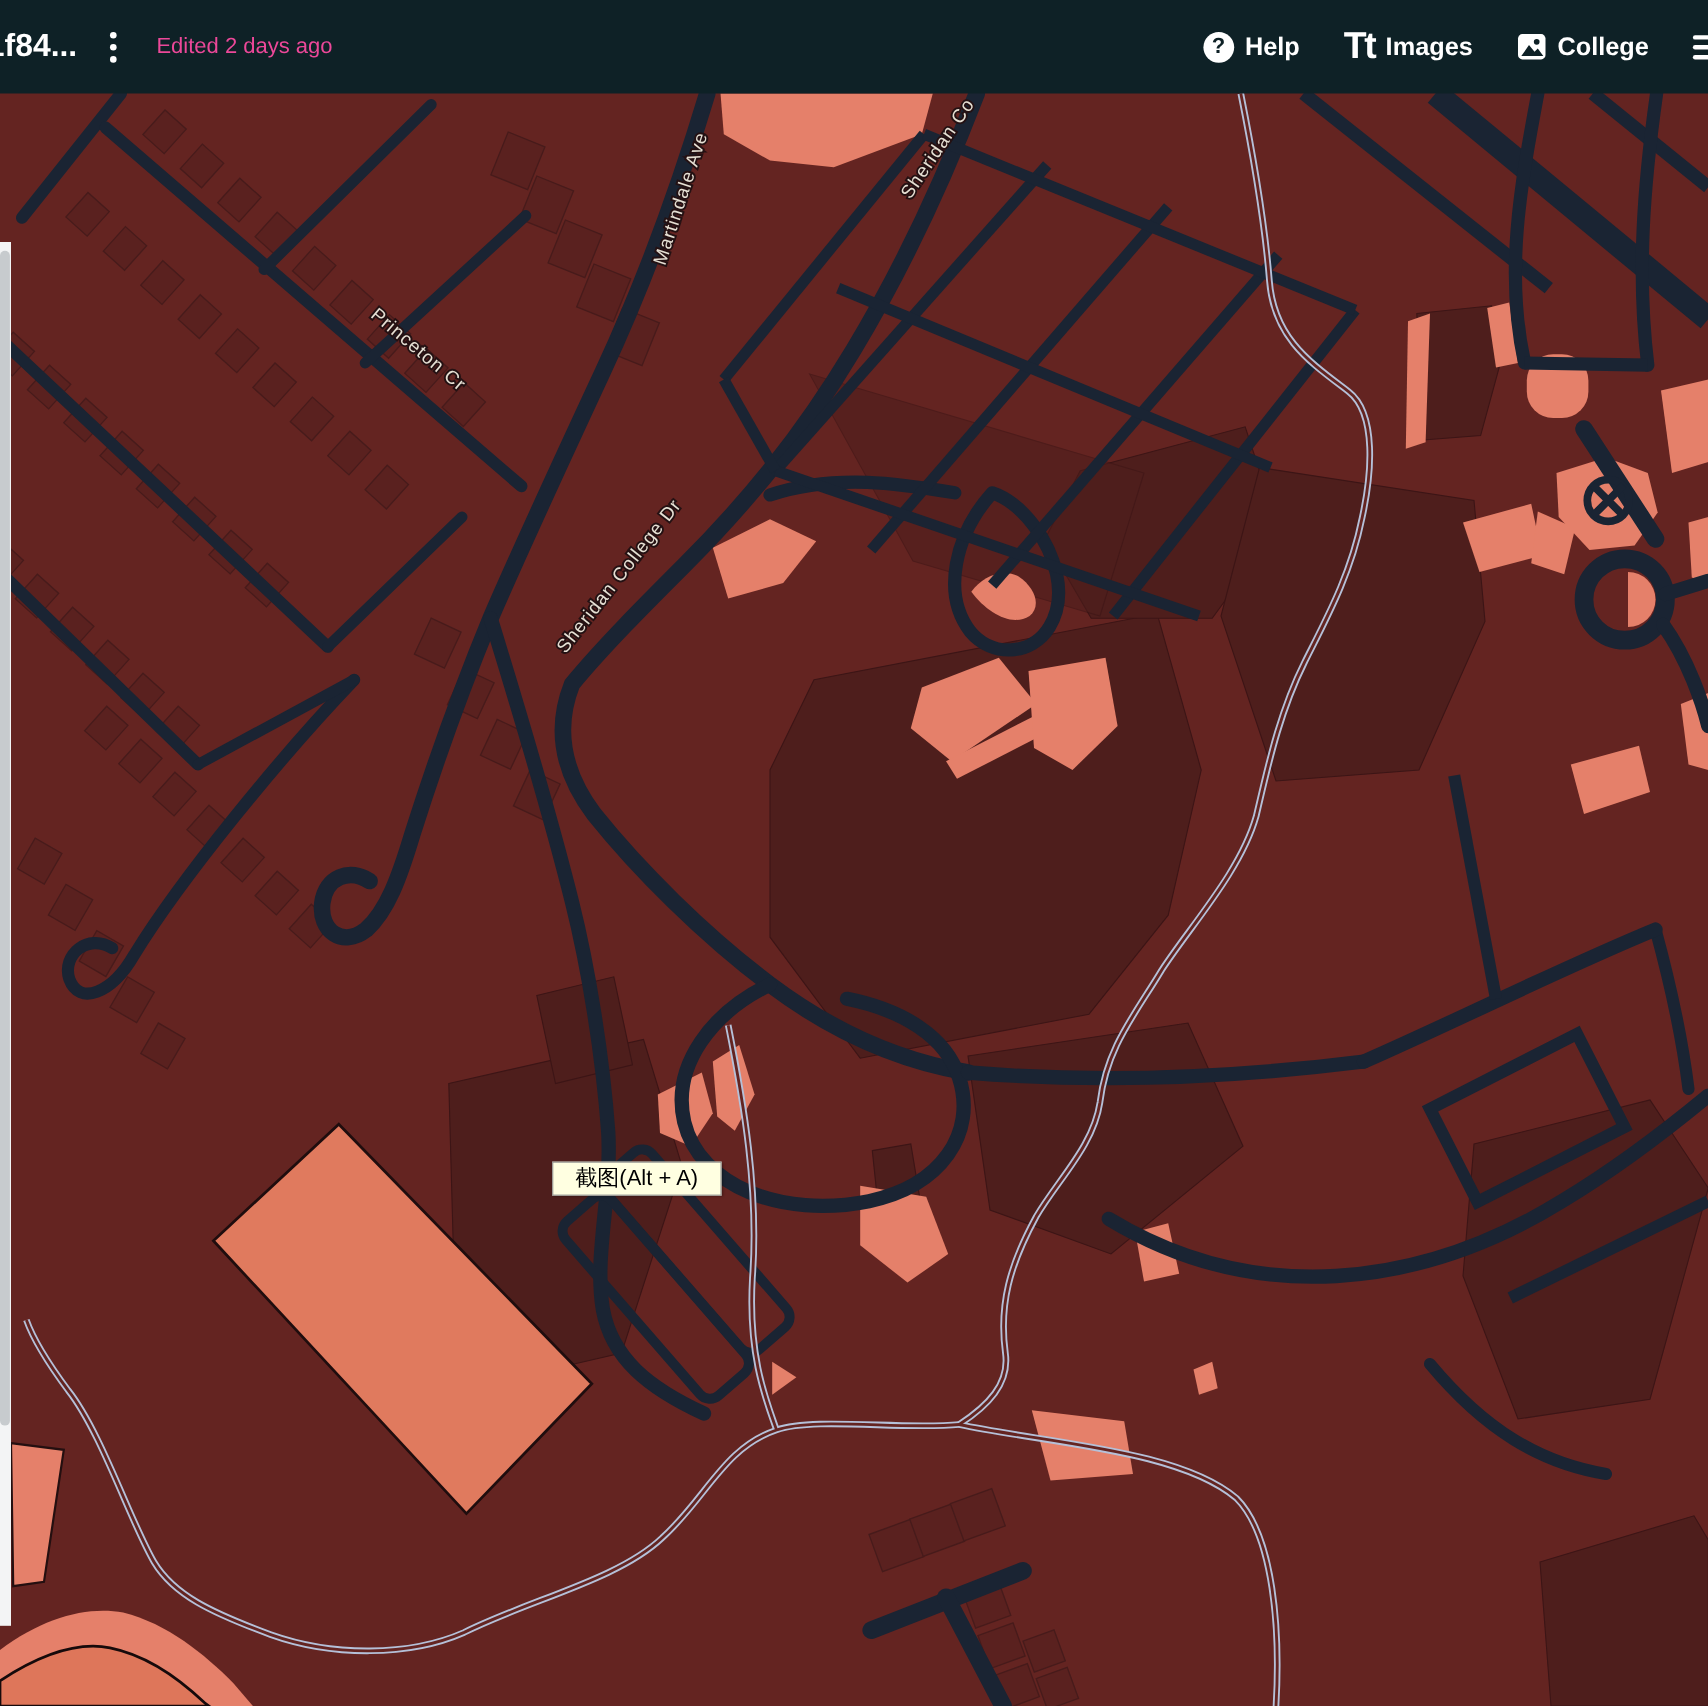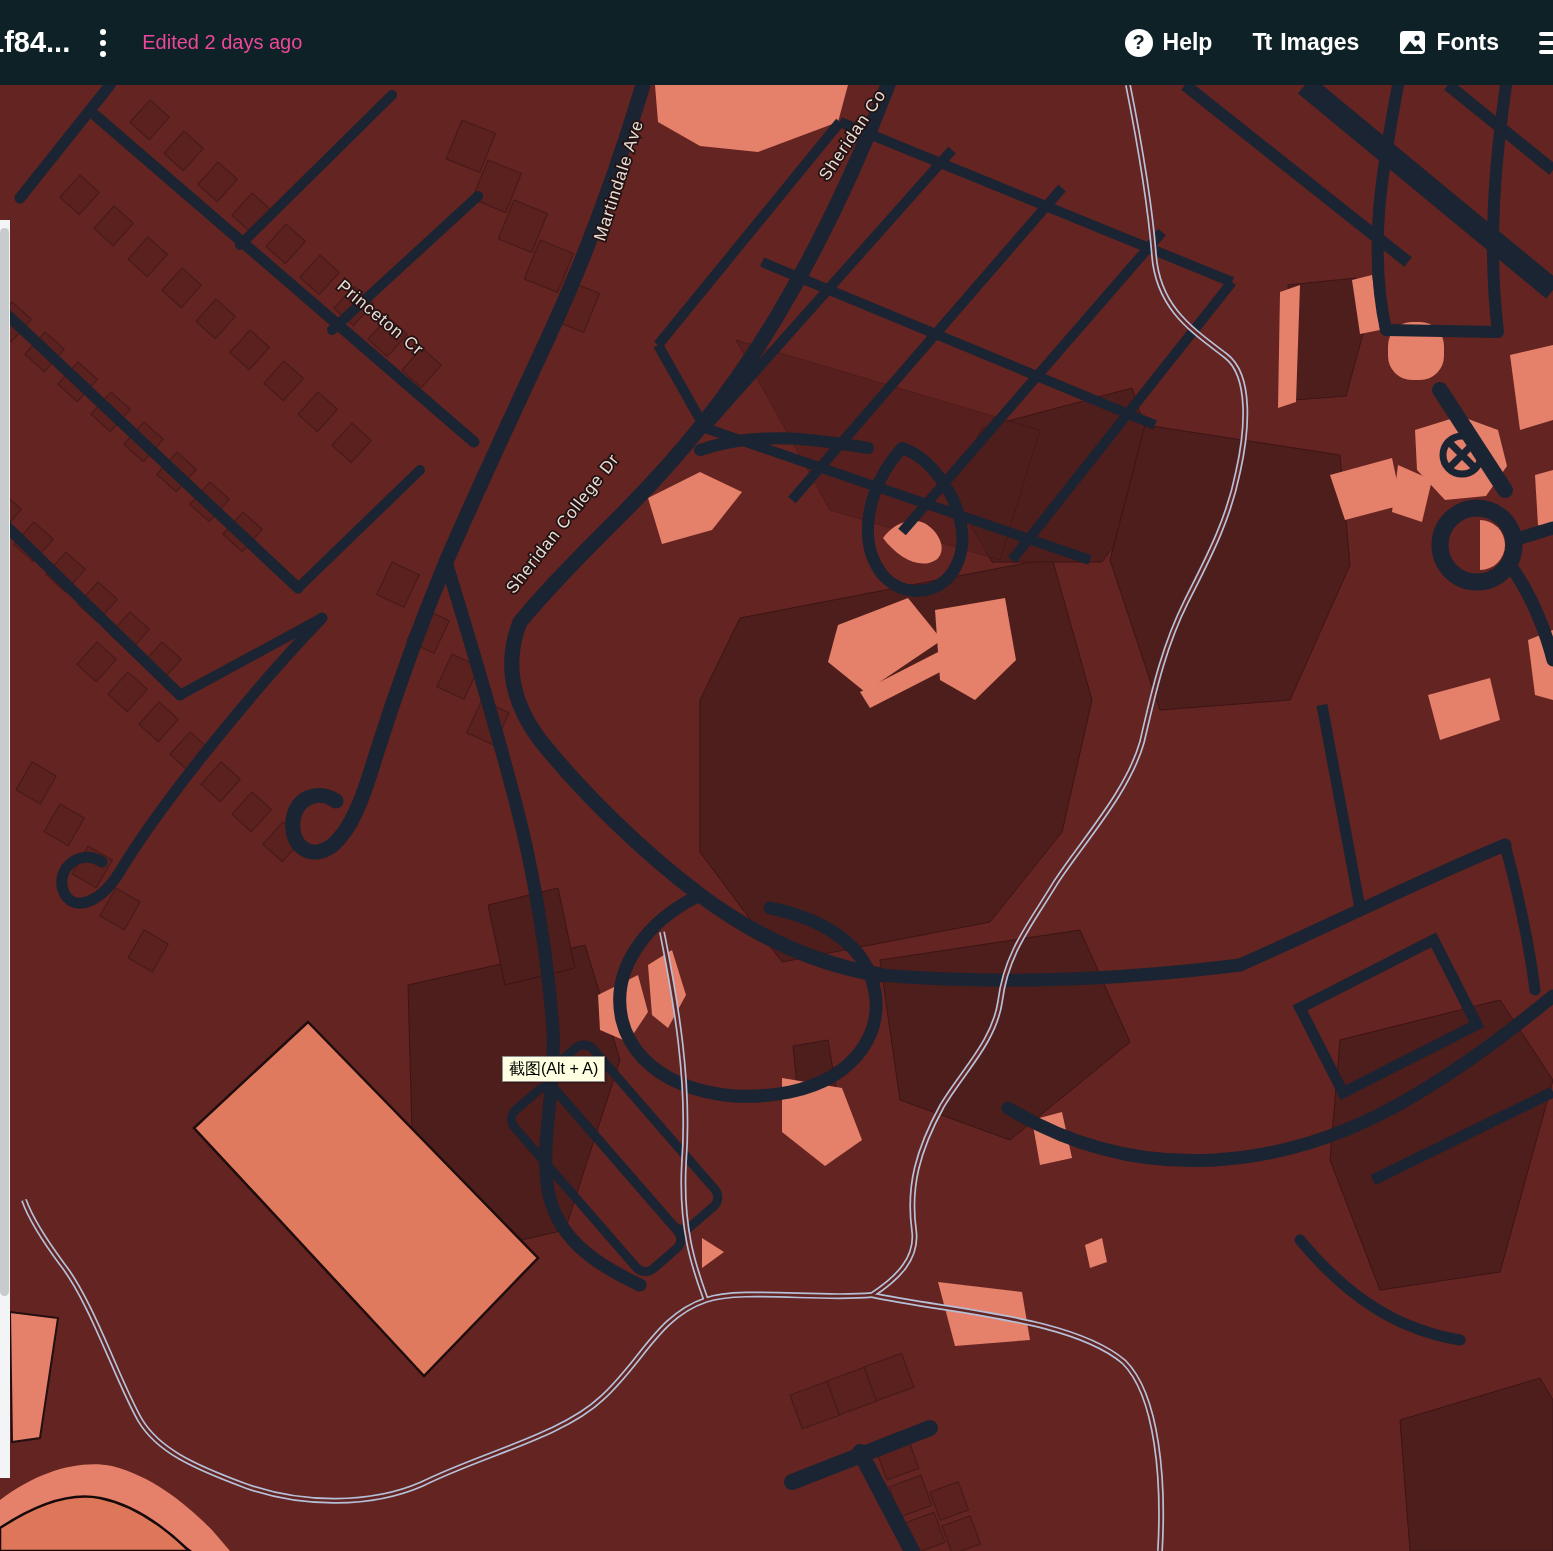--- a/index.html
+++ b/index.html
@@ -11,21 +11,21 @@
           z-index:30;overflow:hidden;}
   .tb-title{color:#fff;font-weight:bold;font-size:29px;margin-left:-12px;white-space:nowrap;}
   .kebab{display:flex;flex-direction:column;gap:5px;margin-left:30px;cursor:pointer;}
   .kebab i{width:6px;height:6px;border-radius:50%;background:#fff;}
   .tb-edited{color:#ec4899;font-size:20px;margin-left:36px;}
   .tb-right{margin-left:auto;display:flex;align-items:center;gap:40px;margin-right:-16px;}
   .tb-item{display:flex;align-items:center;gap:10px;color:#fff;font-weight:bold;
            font-size:23px;cursor:pointer;}
   .help-ic{width:28px;height:28px;border-radius:50%;background:#fff;color:var(--topbar,#0e2126);
            display:flex;align-items:center;justify-content:center;font-size:20px;font-weight:bold;}
-  .tt-ic{font-weight:bold;font-size:23px;letter-spacing:-2px;}
+  .tt-ic{font-weight:bold;font-size:34px;letter-spacing:-2px;}
   .burger{display:flex;flex-direction:column;gap:5px;width:30px;}
   .burger i{width:28px;height:4px;border-radius:2px;background:#fff;}
   
   #sb-track{position:absolute;left:0;top:220px;width:10px;height:1258px;background:#f3f4f5;z-index:25;}
   #sb-thumb{position:absolute;left:0;top:8px;width:9px;height:1068px;background:#c7cbce;
             border-radius:5px;}
   
   #map{position:absolute;left:0;top:0;width:1553px;height:1551px;z-index:1;}
   .rd{stroke:var(--road,#1a2433);fill:none;stroke-linecap:round;stroke-linejoin:round;}
   .rds{stroke:var(--road,#1a2433);fill:none;stroke-linecap:butt;}
@@ -34,22 +34,22 @@
   .sal{fill:var(--accent,#e5806a);stroke:none;}
   .salb{fill:var(--accent,#e5806a);stroke:#240f10;stroke-width:2;}
   .field{fill:var(--field,#e07a5e);stroke:#1f0d0e;stroke-width:2.5;}
   .wtr1{fill:none;stroke:var(--stream,#b5c0d8);stroke-width:6;stroke-linejoin:round;}
   .wtr2{fill:none;stroke:var(--bg,#642421);stroke-width:2.6;stroke-linejoin:round;}
   .street-label{fill:var(--labeltx,#e6e0d4);stroke:#241113;stroke-width:3.5;
                 paint-order:stroke;font-family:"Liberation Sans",sans-serif;
                 font-size:17px;letter-spacing:1px;}
   
   #tooltip{position:absolute;left:502px;top:1056px;z-index:40;background:var(--tooltipbg,#ffffe1);
-           border:1px solid #8f8f8f;color:#000;font-size:16px;line-height:1.15;
-           padding:3px 6px;white-space:nowrap;box-shadow:1px 1px 2px rgba(0,0,0,.35);}
+           border:1px solid #8f8f8f;color:#000;font-size:20px;line-height:1.15;
+           padding:3px 20px;white-space:nowrap;box-shadow:1px 1px 2px rgba(0,0,0,.35);}
 </style>
 </head>
 <body>
 
 <div id="app">
 
   <svg id="map" viewBox="0 0 1553 1551" xmlns="http://www.w3.org/2000/svg">
 
     <rect x="0" y="0" width="1553" height="1551" fill="var(--bg,#642421)"></rect>
 
@@ -267,21 +267,21 @@
       <span class="tb-item">
         <span class="tt-ic">Tt</span>
         <span>Images</span>
       </span>
       <span class="tb-item">
         <svg width="27" height="27" viewBox="0 0 27 27">
           <rect x="1" y="2" width="25" height="23" rx="4" fill="#fff"></rect>
           <circle cx="18" cy="9" r="2.6" fill="#0e2126"></circle>
           <path d="M4 22 L11 12 L16 18 L19 15 L24 22 Z" fill="#0e2126"></path>
         </svg>
-        <span>Fonts</span>
+        <span>College</span>
       </span>
       <span class="burger">
           <i></i>
           <i></i>
           <i></i>
         </span>
     </div>
   </div>
 
   <div id="sb-track">

